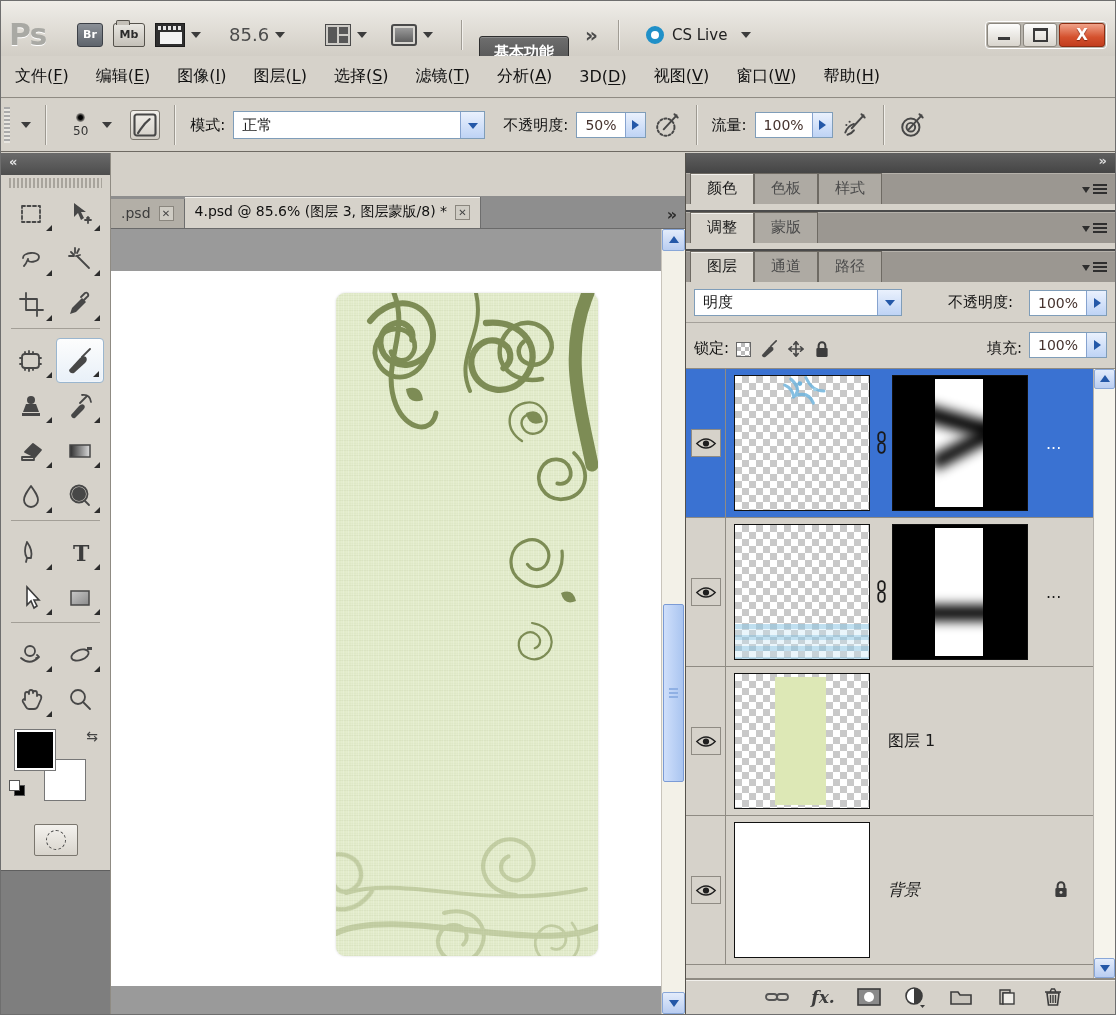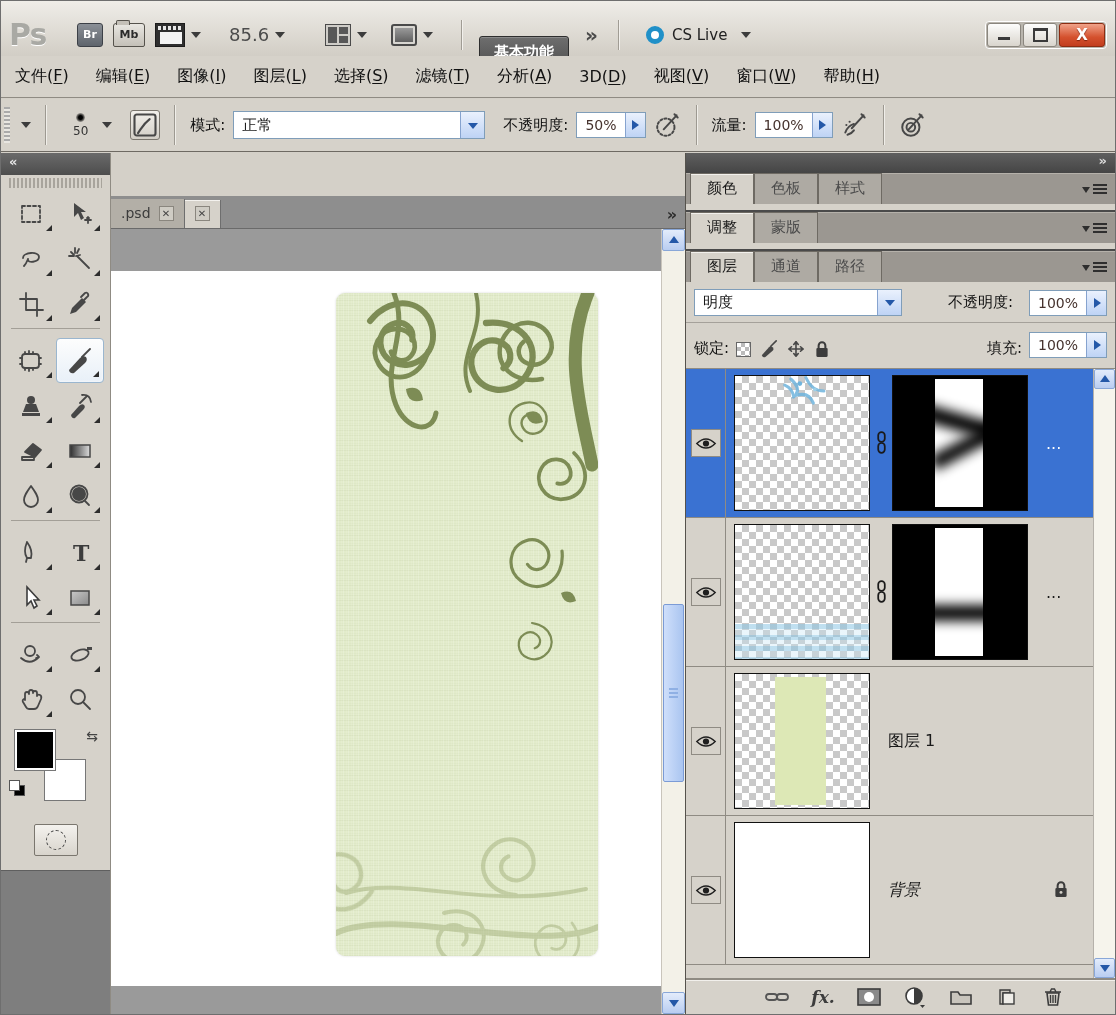--- a/index.html
+++ b/index.html
@@ -472,20 +472,21 @@
       <div class="tp-bottom"></div>
     </div>
 
     <div class="docwin">
       <div class="tabbar">
         <div class="doc-tab partial">
           <span>.psd</span>
           <span class="tab-close">✕</span>
         </div>
         <div class="doc-tab active">
+          <span>4.psd @ 85.6% (图层 3, 图层蒙版/8) *</span>
           <span class="tab-close">✕</span>
         </div>
         <div class="tab-overflow">»</div>
       </div>
       <div class="doccontent">
         <div class="page">
           <div class="artwork">
             <svg viewBox="0 0 262 663" preserveAspectRatio="none">
               <defs>
                 <pattern id="tex" width="5" height="5" patternUnits="userSpaceOnUse">

